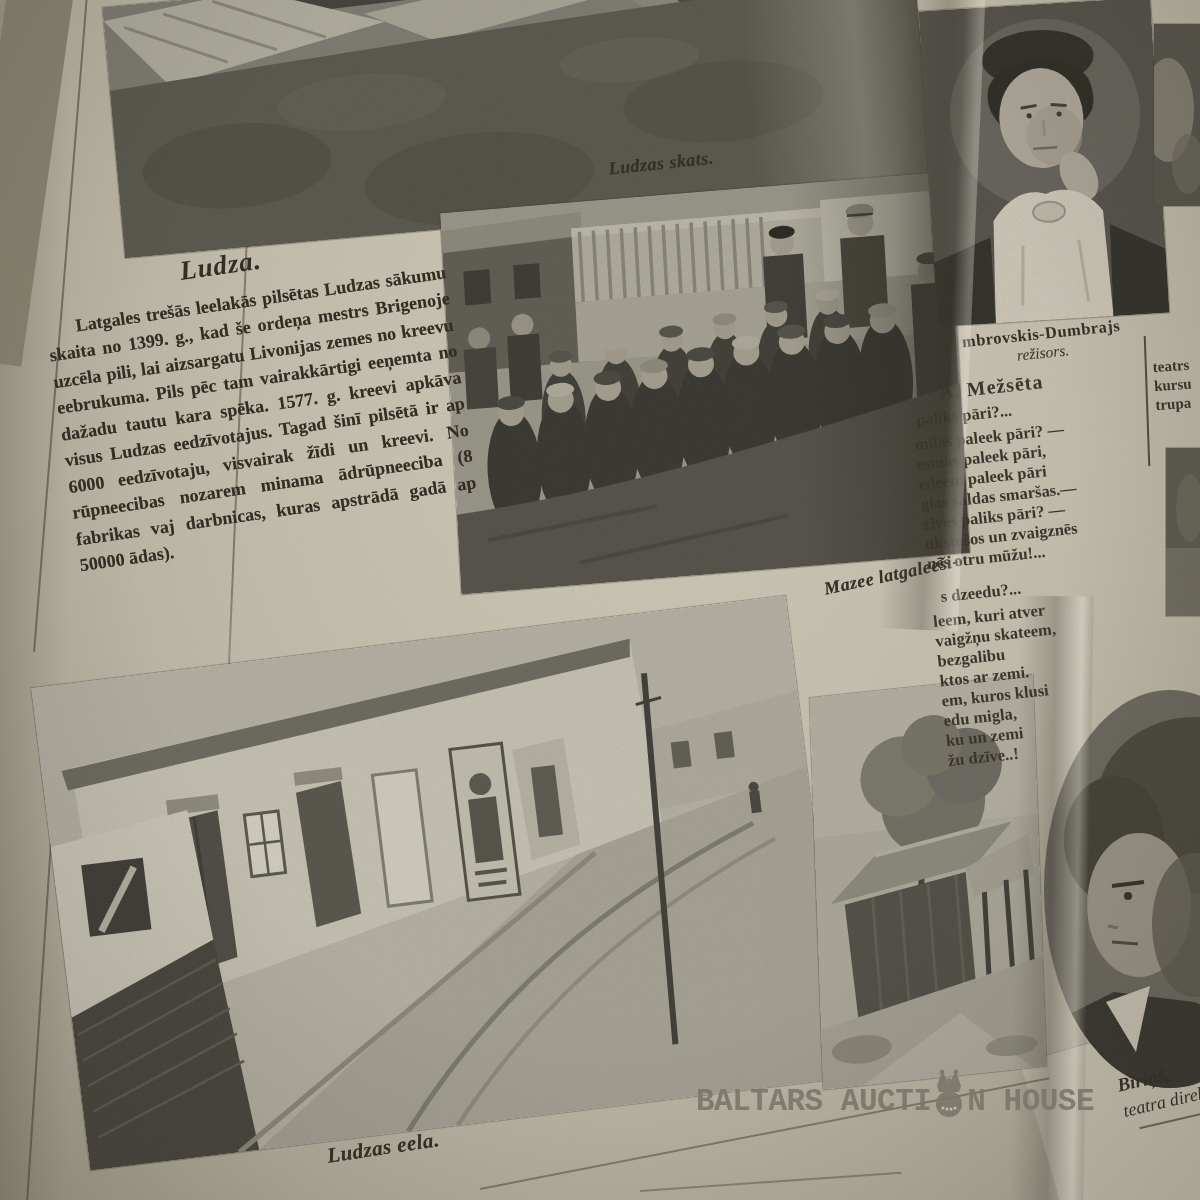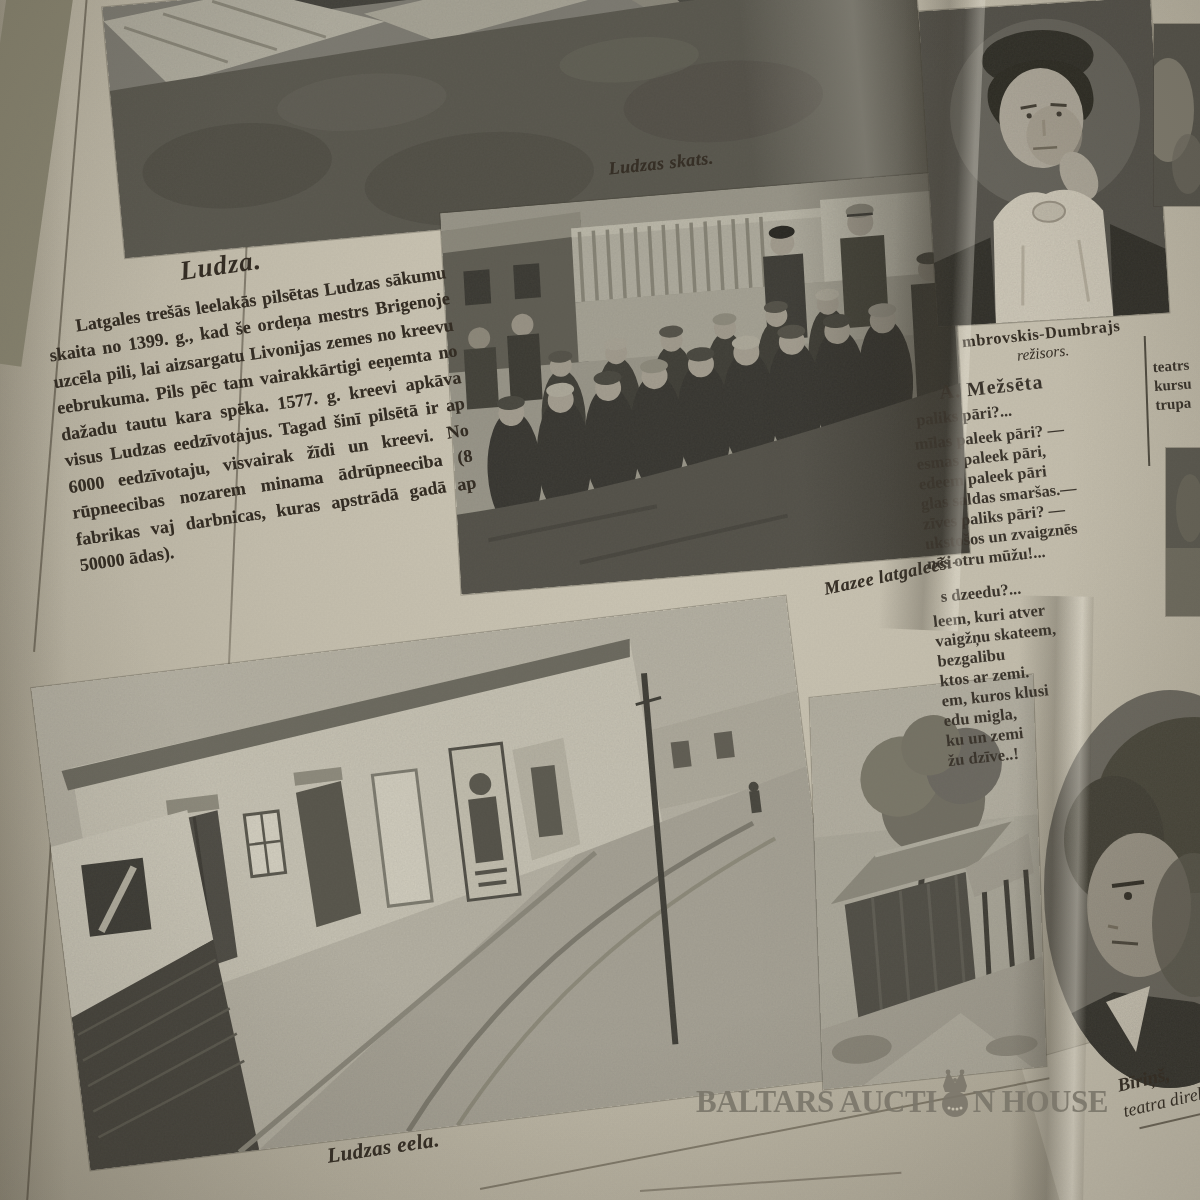--- a/index.html
+++ b/index.html
@@ -87,21 +87,21 @@
   .bottom-edge-2{left:640px;top:1190px;width:262px;transform:rotate(-4deg);background:rgba(80,72,58,.45);}
 
   .vignette{position:absolute;inset:0;z-index:45;pointer-events:none;
     background:radial-gradient(ellipse at 50% 40%, rgba(0,0,0,0) 55%, rgba(40,35,25,.18) 100%);}
   .grain{position:absolute;inset:0;z-index:55;pointer-events:none;opacity:.16;}
 
   .watermark{position:absolute;left:696px;top:1088px;width:440px;z-index:60;pointer-events:none;}
   .wm-tagline{display:block;padding-left:78px;font-family:"DejaVu Serif", serif;font-style:italic;font-weight:600;
     font-size:23px;letter-spacing:2px;color:rgba(135,130,118,.95);}
   .wm-name-row{display:flex;align-items:center;margin-top:-4px;
-    font-family:Liberation Serif, serif;font-weight:700;font-size:31px;letter-spacing:-.5px;
+    font-family:Liberation Mono, monospace;font-weight:700;font-size:31px;letter-spacing:-.5px;
     color:rgba(123,118,106,.92);text-align:center;}
   .wm-name-row .crown-orb{margin:-18px 1px 0 1px;}
 </style>
 </head>
 <body>
 
 <div class="scene">
   <div class="page-bg"></div>
   <div class="left-stack-shade"></div>
   <div class="surface-corner"></div>

